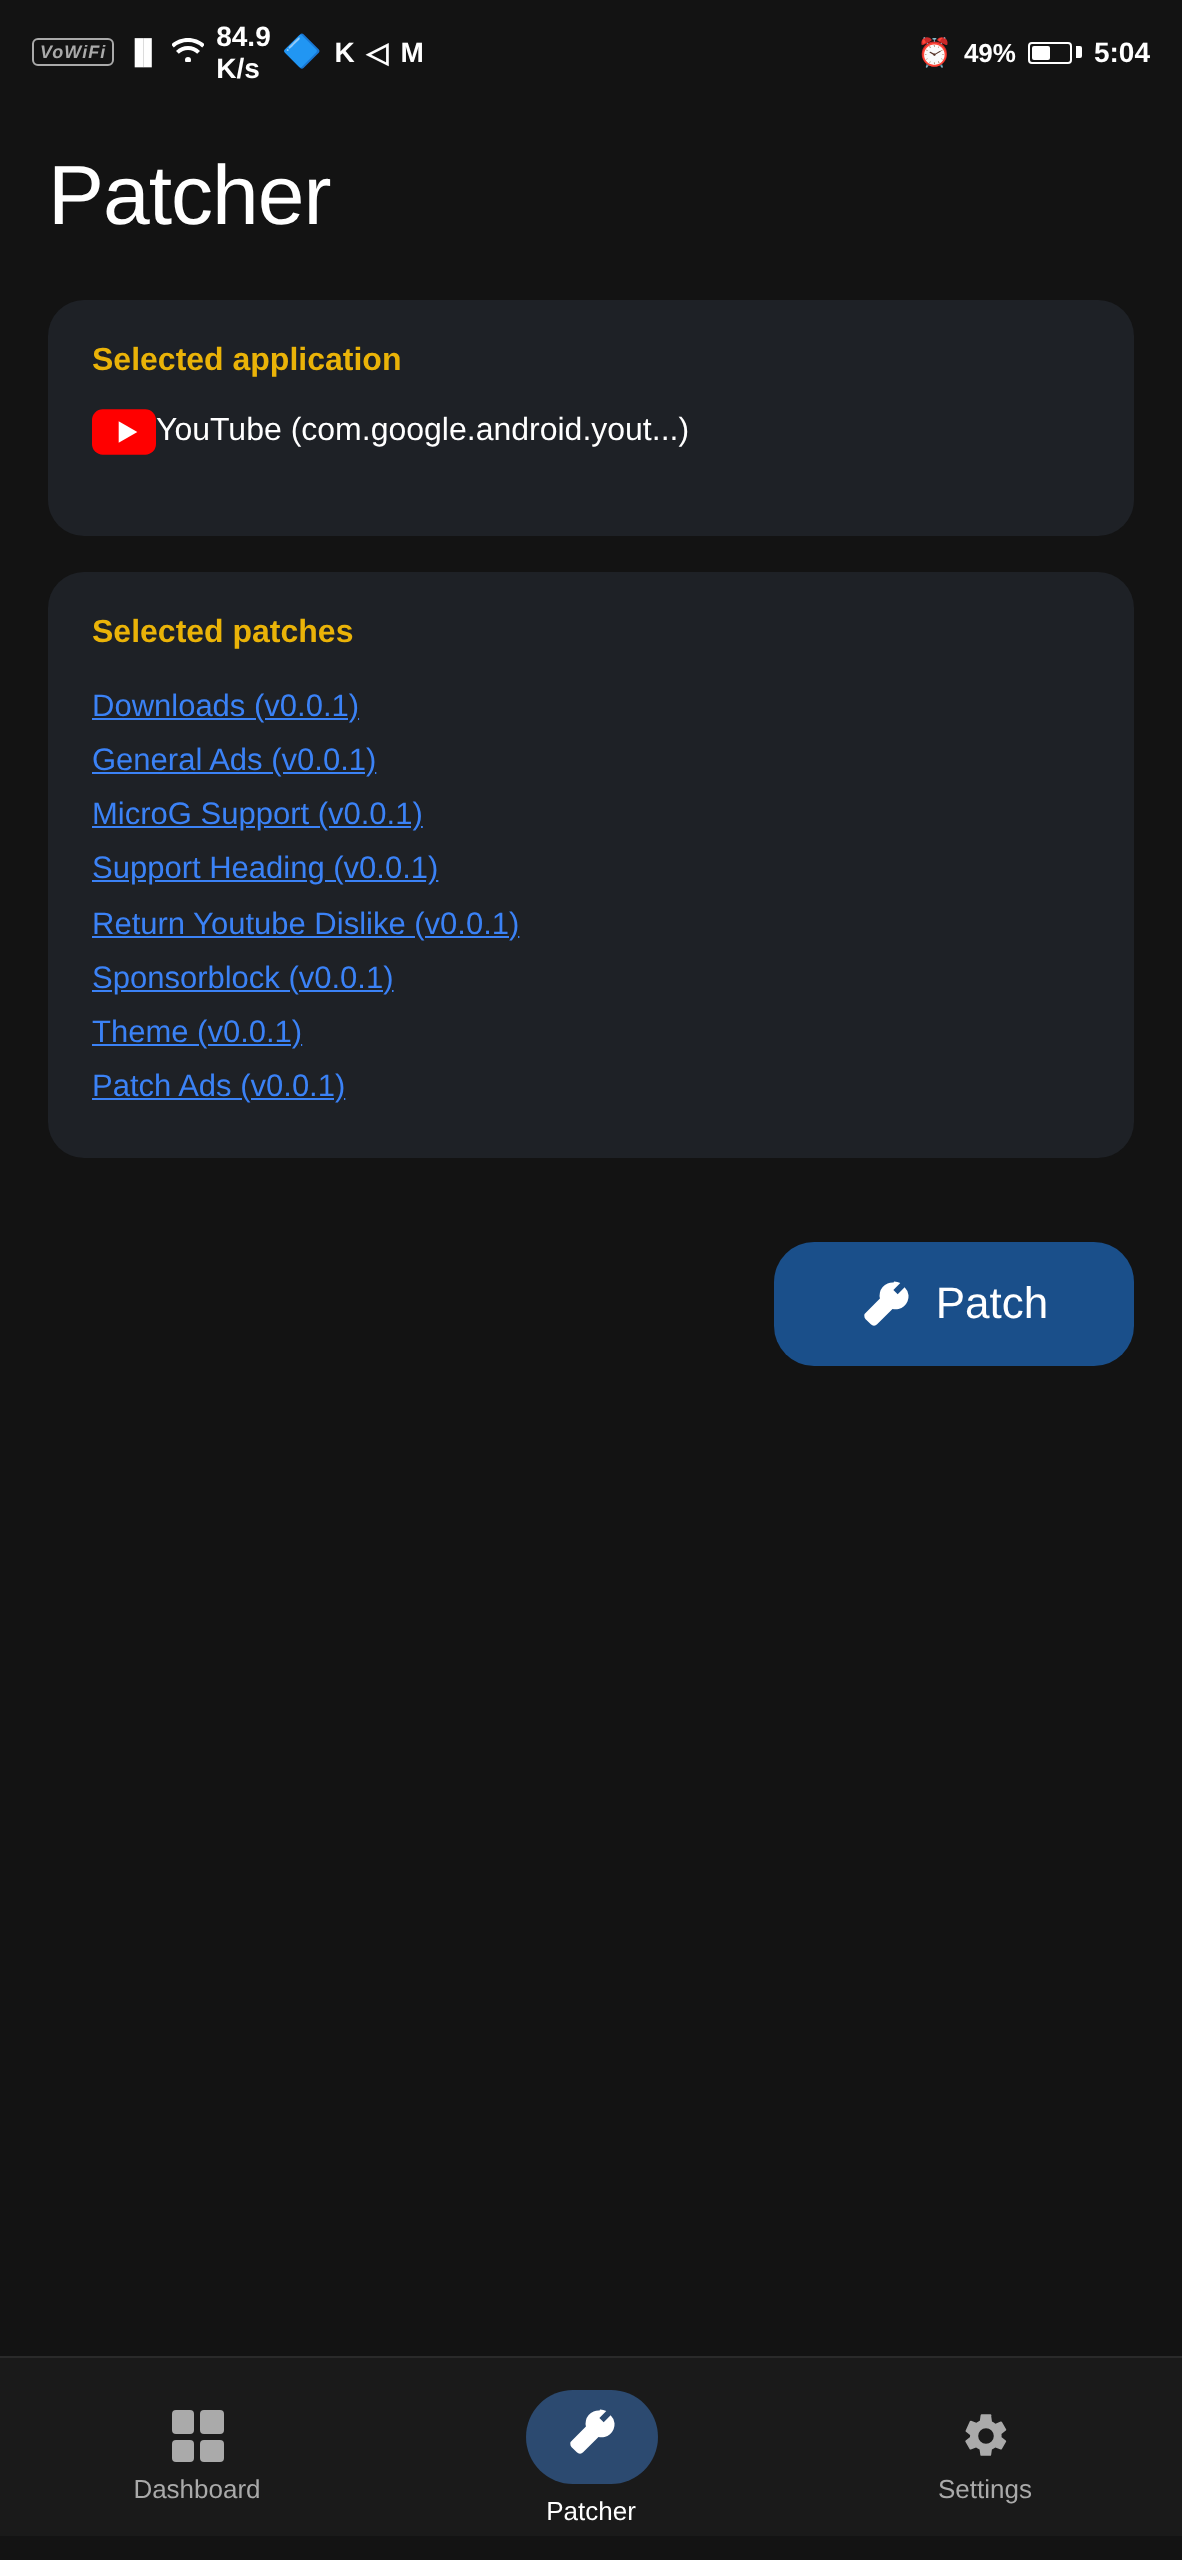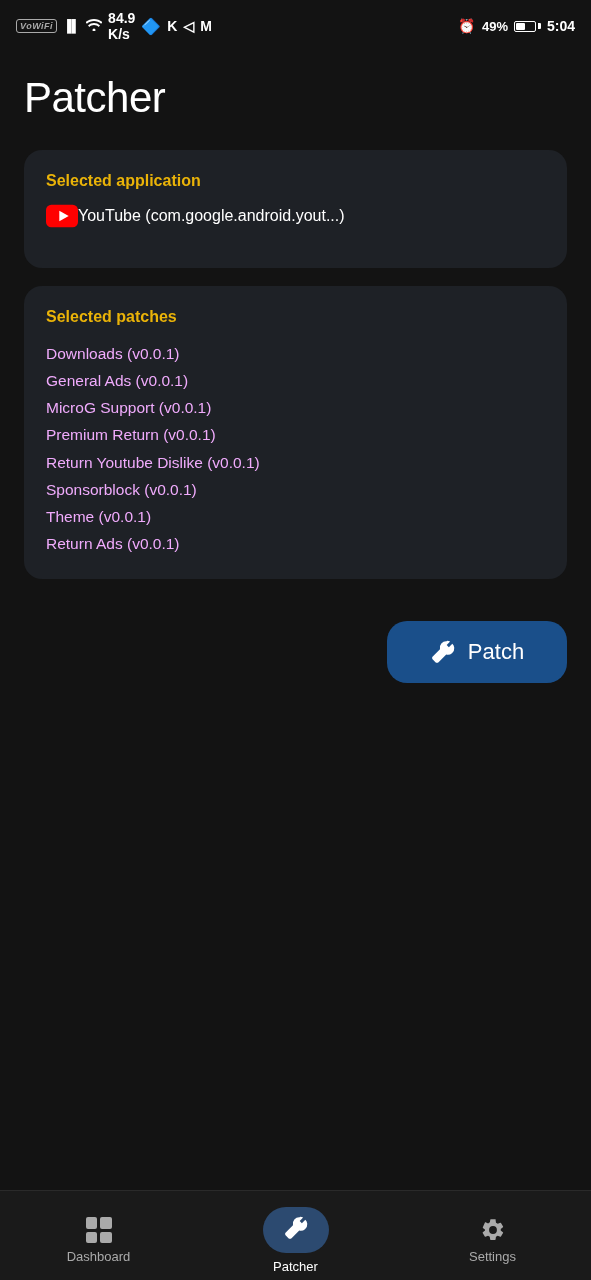--- a/index.html
+++ b/index.html
@@ -131,22 +131,23 @@
       font-style: italic;
       font-size: 15px;
       color: #cccccc;
       line-height: 1.7;
     }
 
     
     .patches-list {
       list-style: none;
       font-size: 15.5px;
-      color: #f0abfc;
+      color: #3b82f6;
       line-height: 1.75;
+      text-decoration: underline;
     }
 
     
     .patch-button-container {
       display: flex;
       justify-content: flex-end;
       padding: 24px 24px 16px 24px;
     }
 
     .patch-button {
@@ -161,21 +162,21 @@
       align-items: center;
       gap: 12px;
       cursor: pointer;
       min-width: 180px;
       justify-content: center;
     }
 
     
     .bottom-nav {
       position: fixed;
-      bottom: 0;
+      bottom: 12px;
       left: 0;
       width: 591px;
       height: 90px;
       background-color: #1a1a1a;
       display: flex;
       align-items: center;
       justify-content: space-around;
       border-top: 1px solid #2a2a2a;
     }
 
@@ -280,25 +281,25 @@
       <span class="app-name">YouTube (com.google.android.yout...)</span>
     </div>
   </div>
 
   <div class="card">
     <div class="card-title">Selected patches</div>
     <ul class="patches-list" id="patches-list">
     <li>Downloads (v0.0.1)</li>
         <li>General Ads (v0.0.1)</li>
         <li>MicroG Support (v0.0.1)</li>
-        <li>Premium Return (v0.0.1)</li>
+        <li>Support Heading (v0.0.1)</li>
         <li>Return Youtube Dislike (v0.0.1)</li>
         <li>Sponsorblock (v0.0.1)</li>
         <li>Theme (v0.0.1)</li>
-        <li>Return Ads (v0.0.1)</li>
+        <li>Patch Ads (v0.0.1)</li>
       </ul>
   </div>
 
 </div>
 
 <div class="patch-button-container">
   <button class="patch-button">
     <svg class="wrench-svg" viewBox="0 0 24 24" fill="white" xmlns="http://www.w3.org/2000/svg">
       <path d="M15.5 2.1a6 6 0 0 0-6.3 7.4L2.1 16.6A2 2 0 0 0 2 17.5a2 2 0 0 0 .6 1.5l2.4 2.4a2 2 0 0 0 1.5.6 2 2 0 0 0 1.4-.6l7.1-7.1a6 6 0 0 0 7.4-6.3 6 6 0 0 0-1.8-3.7l-3.2 3.2-2-2 3.2-3.2a6 6 0 0 0-2.9-.7z"></path>
     </svg>

